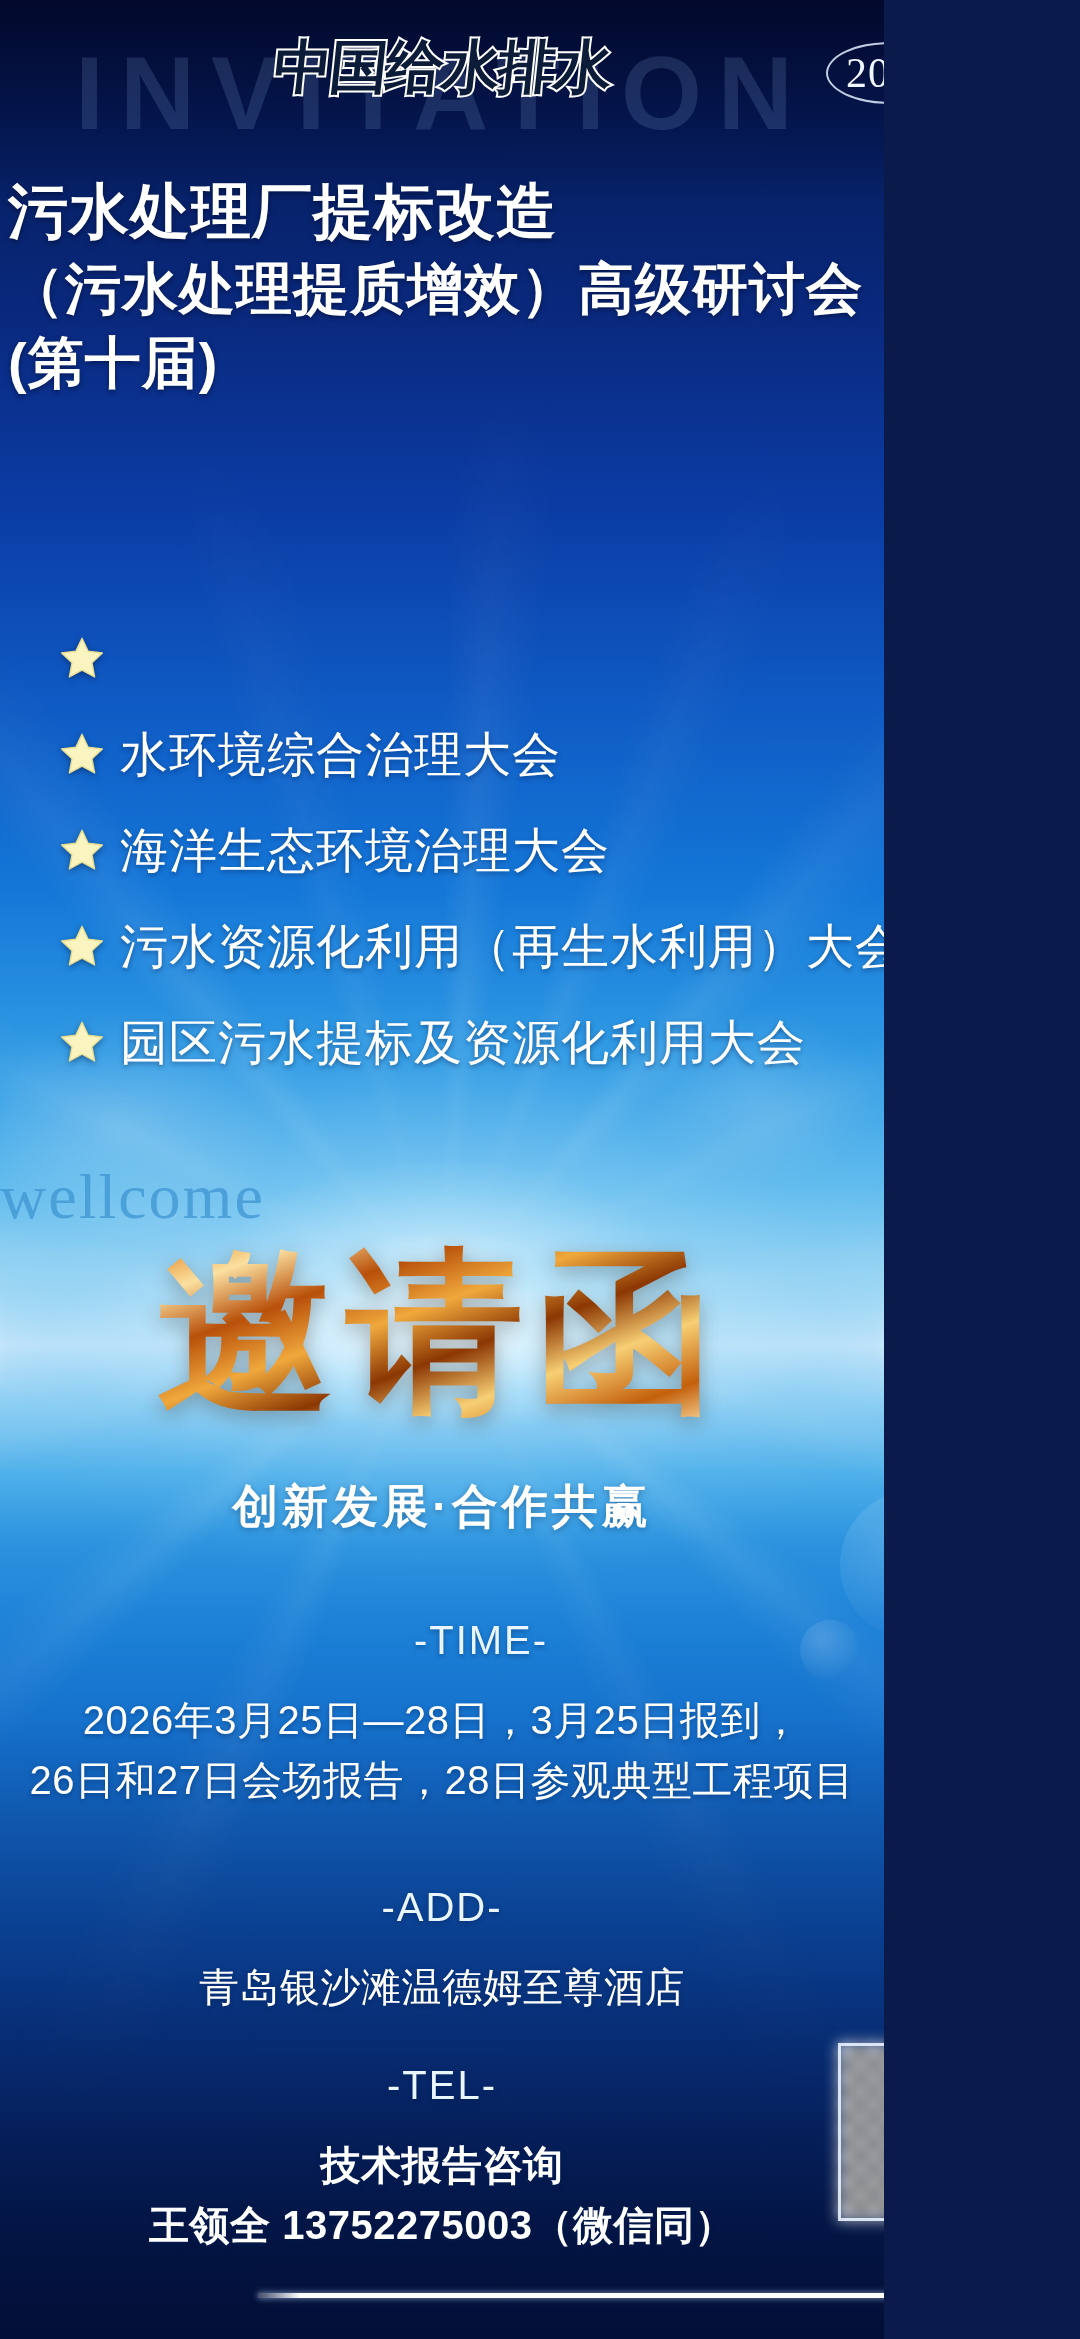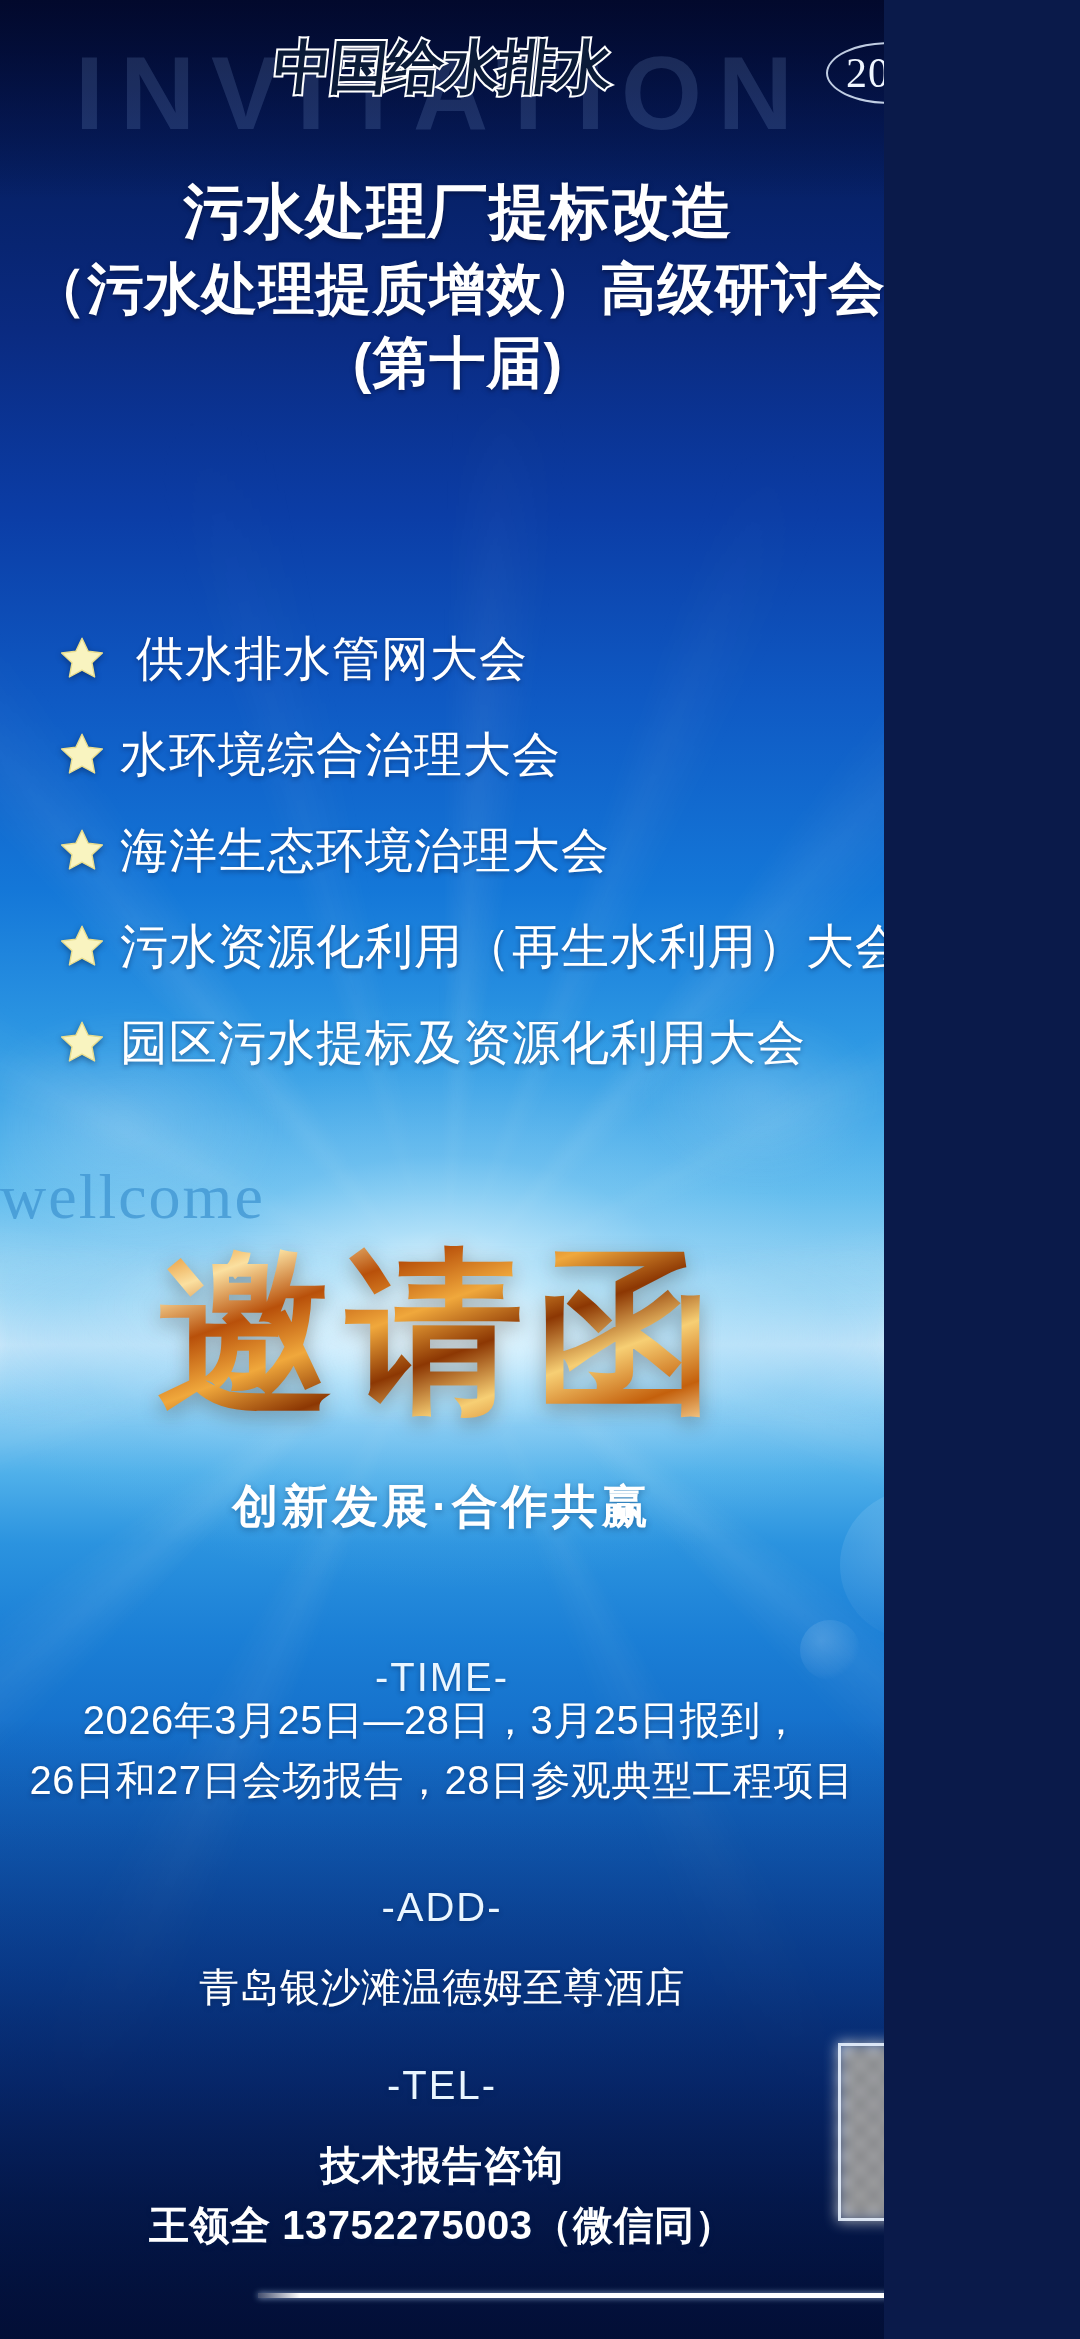--- a/index.html
+++ b/index.html
@@ -153,21 +153,21 @@
     position:absolute; left:826px; top:42px;
     width:128px; height:62px;
     border:2px solid rgba(226,238,255,.85);
     border-radius:50%;
     display:flex; align-items:center; justify-content:center;
     color:#f0f6ff; font-size:42px; letter-spacing:1px;
     font-family:"Liberation Serif","DejaVu Serif",serif;
   }
 
   
-  .title-block { position:absolute; left:16px; top:172px; width:100%; text-align:center; }
+  .title-block { position:absolute; left:8px; top:172px; width:100%; text-align:left; }
   .title-line {
     color:#ffffff;
     font-weight:700;
     font-size:60px;
     line-height:1.33;
     letter-spacing:1px;
     white-space:nowrap;
     text-shadow:0 2px 5px rgba(0,10,40,.55);
     font-family:"Liberation Sans","DejaVu Sans",sans-serif;
   }
@@ -247,21 +247,21 @@
     color:#ffffff;
     font-size:40px;
     line-height:1.5;
     letter-spacing:.5px;
     white-space:nowrap;
     text-shadow:0 2px 5px rgba(0,30,80,.45);
     font-family:"Liberation Sans","DejaVu Sans",sans-serif;
   }
   .info-line.bold { font-weight:700; }
 
-  #time-head { top:1655px; }
+  #time-head { top:1618px;margin-left:39px; }
   #time-body { top:1690px; }
   #add-head  { top:1885px;text-align:center; }
   #add-body  { top:1957px; }
   #tel-head  { top:2063px; }
   #tel-body  { top:2135px; }
 
   
   .qr-box {
     position:absolute; left:838px; top:2043px;
     width:178px; height:178px;
@@ -334,21 +334,20 @@
     <div class="title-line l2">（污水处理提质增效）高级研讨会</div>
     <div class="title-line l3">(第十届)</div>
   </div>
 
   <div class="topics">
 
     <div class="topic-row first">
       <svg class="star" viewBox="0 0 24 24">
         <path d="M12 1.6l3.1 6.5 7.1.9-5.2 4.9 1.3 7.1L12 17.6 5.7 21l1.3-7.1L1.8 9l7.1-.9z" fill="#f9f4c0" stroke="#e8dd8e" stroke-width=".7" stroke-linejoin="round"></path>
       </svg>
-      <span class="topic-label">供水排水管网大会</span>
     </div>
 
     <div class="topic-row">
       <svg class="star" viewBox="0 0 24 24">
         <path d="M12 1.6l3.1 6.5 7.1.9-5.2 4.9 1.3 7.1L12 17.6 5.7 21l1.3-7.1L1.8 9l7.1-.9z" fill="#f9f4c0" stroke="#e8dd8e" stroke-width=".7" stroke-linejoin="round"></path>
       </svg>
       <span class="topic-label">水环境综合治理大会</span>
     </div>
 
     <div class="topic-row">

